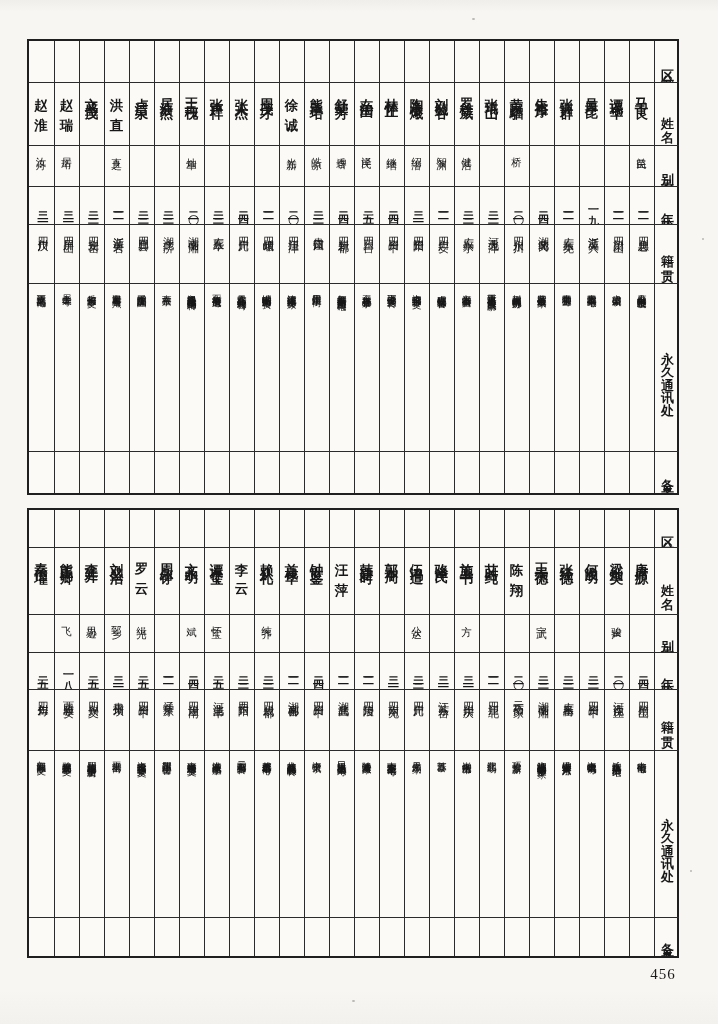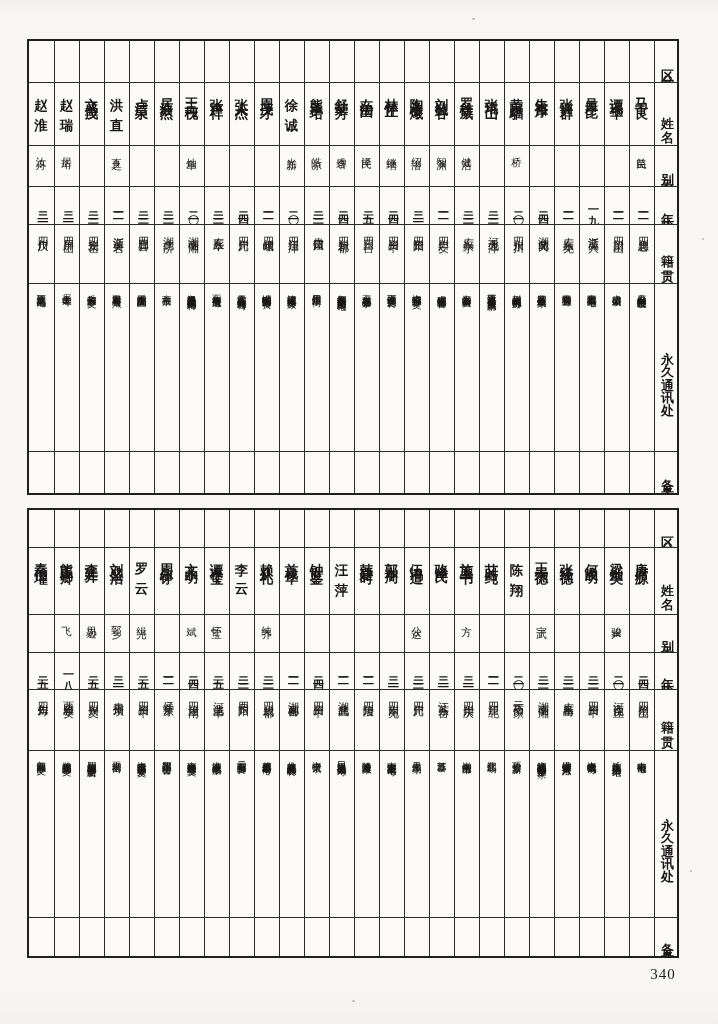--- a/index.html
+++ b/index.html
@@ -1053,14 +1053,14 @@
         </div>
         <div class="cell hdr hdr-address r5 center" style="height: 167px;">
           <span class="vtext">永久通讯处</span>
         </div>
         <div class="cell hdr hdr-remark r6 center" style="height: 39px;">
           <span class="vtext">备考</span>
         </div>
       </div>
     </div>
 
-  <div class="page-number">340</div>
+  <div class="page-number">456</div>
 </div>
 
 </body></html>

